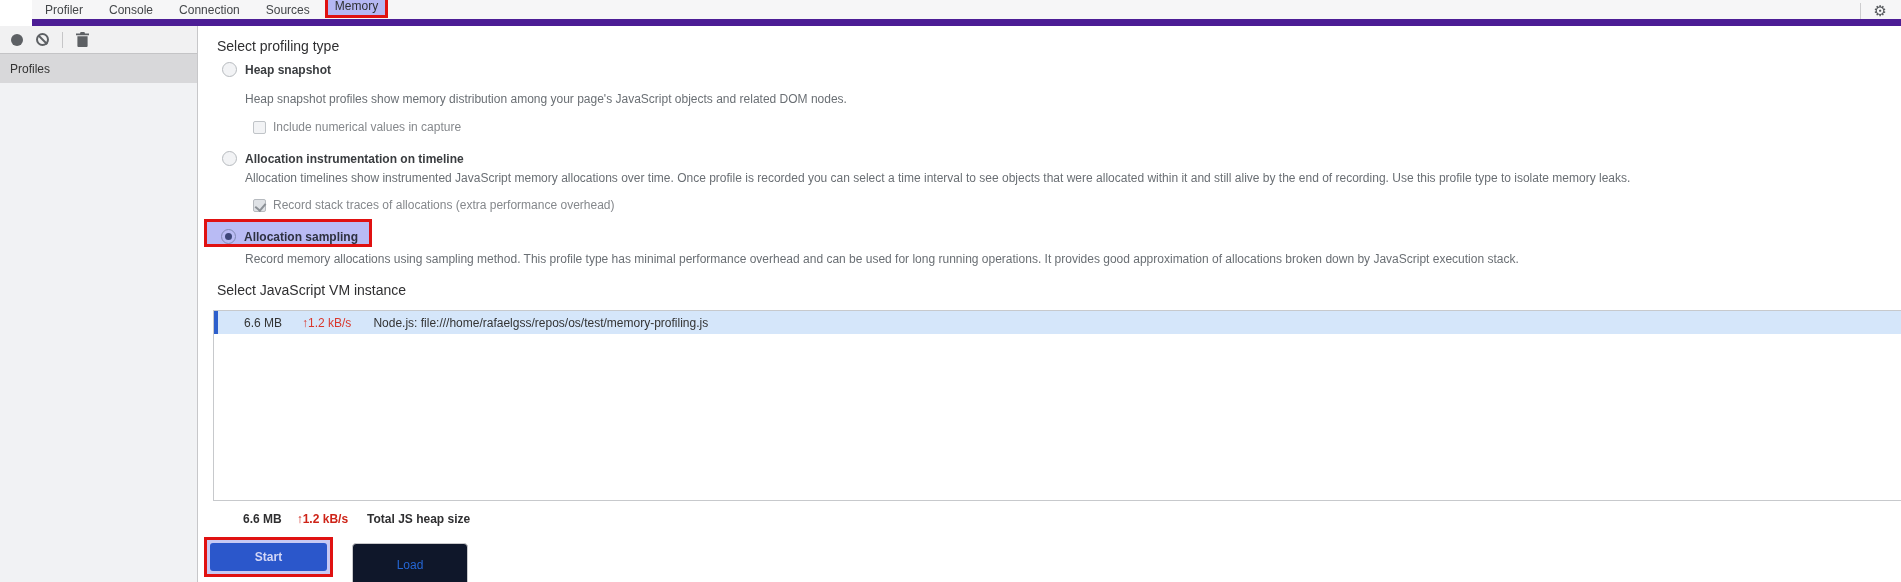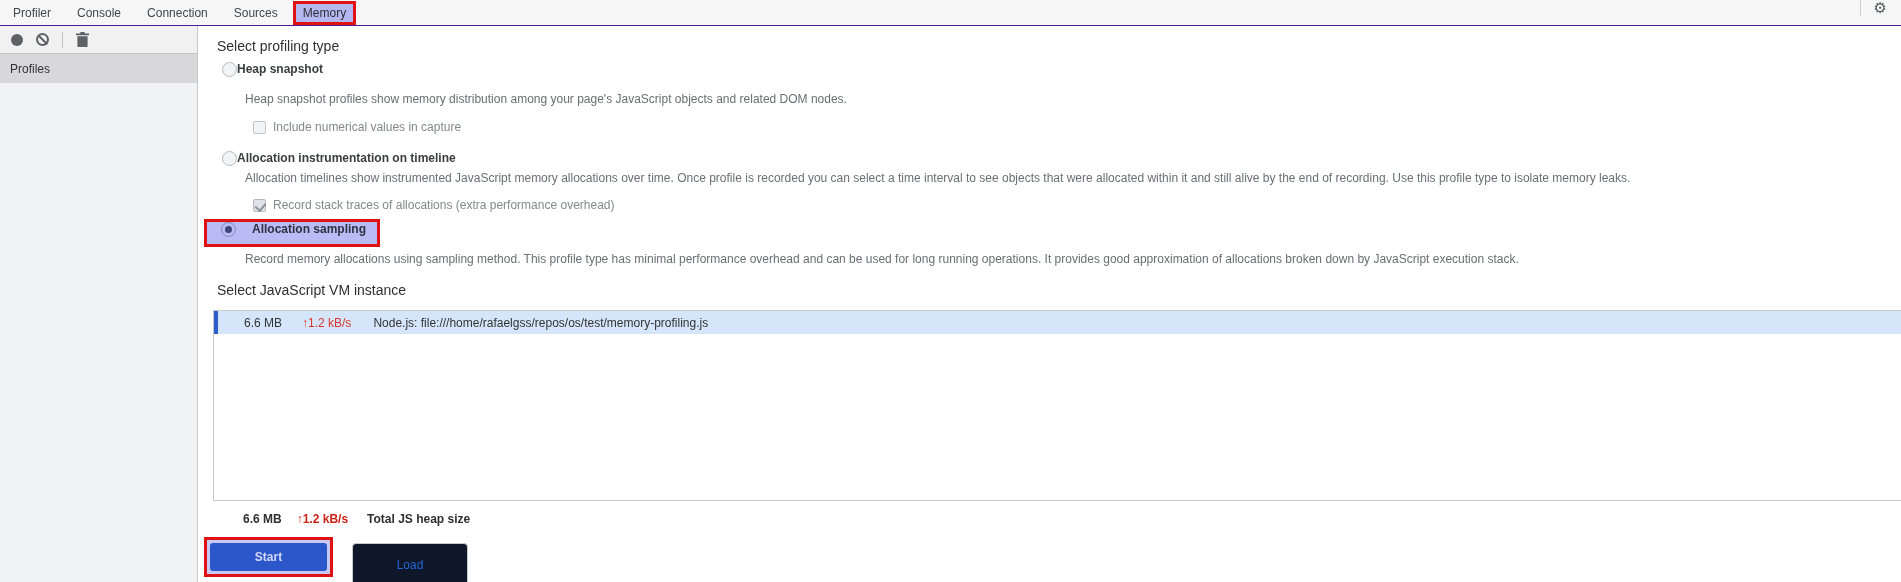--- a/index.html
+++ b/index.html
@@ -2,53 +2,53 @@
 <html><head>
 <meta charset="utf-8">
 <style>
   * { box-sizing: border-box; margin: 0; padding: 0; }
   html,body { width:1901px; height:582px; overflow:hidden; }
   body { font-family:"Liberation Sans","DejaVu Sans",sans-serif; font-size:12px; color:#3a3d40; background:#fff; }
 
   .app { position:relative; width:1901px; height:582px; }
 
   
-  .tabbar { height:26px; background:#f6f6f7; border-bottom:1px solid #4c1d95; display:flex; align-items:flex-start; }
+  .tabbar { height:26px; background:#f6f6f7; border-bottom:7px solid #4c1d95; display:flex; align-items:flex-end;margin-left:32px; }
   .tab { height:100%; display:flex; align-items:center; padding:0 13px; color:#434649; cursor:default; }
   .tab.active { height:24px; margin:1px 2px; padding:0 7px; background:#b5b7f3; border:3px solid #e01111; color:#2e3033; }
   .tabbar-right { margin-left:auto; display:flex; align-items:center; }
   .v-divider { width:1px; height:16px; background:#cdcdcf; margin-right:13px; }
   .gear { font-family:"DejaVu Sans",sans-serif; font-size:15px; color:#55585c; margin-right:14px; line-height:1; }
 
   
   .split { display:flex; height:556px; }
   .sidebar { width:198px; background:#f1f2f4; border-right:1px solid #c7c7c9; flex:none; }
   .side-toolbar { height:28px; background:#f1f1f2; border-bottom:1px solid #c4c4c6; display:flex; align-items:center; padding-left:11px; gap:13px; }
   .record-dot { width:12px; height:12px; border-radius:50%; background:#5d6064; }
   .block { position:relative; width:13px; height:13px; border:2px solid #5d6064; border-radius:50%; }
   .block::after { content:""; position:absolute; left:3.5px; top:-1.5px; width:2px; height:12px; background:#5d6064; transform:rotate(-45deg); }
   .tool-sep { width:1px; height:16px; background:#c6c6c8; }
   .trash svg { display:block; }
   .profiles-row { height:29px; background:#d8d8da; display:flex; align-items:center; padding-left:10px; color:#333; }
 
   .content { position:relative; flex:1; background:#fff; }
 
   .h-section { position:absolute; font-size:14px; color:#2f2f31; }
-  .radio-row { position:absolute; display:flex; }
+  .radio-row { position:absolute; display:flex; align-items:center; gap:8px; }
   .radio { width:15px; height:15px; border-radius:50%; border:1px solid #b7bbbf; background:#f2f3f5; flex:none; }
   .radio.checked { border-color:#8289b4; background:#b9bbf4; position:relative; }
   .radio.checked::after { content:""; position:absolute; left:3px; top:3px; width:7px; height:7px; border-radius:50%; background:#3d4678; }
   .opt-label { font-weight:bold; color:#3a3d40; }
   .desc { position:absolute; color:#6a6f74; white-space:nowrap; }
   .cb-row { position:absolute; display:flex; align-items:center; gap:7px; color:#85888c; }
   .checkbox { width:13px; height:13px; border:1px solid #c0c4c8; border-radius:2px; background:#f2f3f5; flex:none; position:relative; }
   .checkbox.checked { background:#dfe2e6; border-color:#b6babf; }
   .checkbox.checked::after { content:""; position:absolute; left:3px; top:1px; width:5px; height:8px; border:solid #8b9096; border-width:0 2px 2px 0; transform:rotate(40deg); }
 
-  .highlight-box { position:absolute; border:3px solid #e01111; background:#b9bbf4; display:inline-flex; align-items:flex-start; gap:16px; padding:0 11px 0 14px; height:28px; }
+  .highlight-box { position:absolute; border:3px solid #e01111; background:#b9bbf4; display:inline-flex; align-items:flex-end; gap:8px; padding:0 11px 0 14px; height:28px; }
   .highlight-box .opt-label { color:#2e3140; }
 
   .vm-table { position:absolute; left:15px; right:0; top:284px; height:191px; background:#fff; border:1px solid #c7c9cc; border-right:none; }
   .vm-row { height:23px; display:flex; align-items:center; background:#d5e6fa; border-left:4px solid #2d5fcc; white-space:nowrap; }
   .c-size { margin-left:26px; color:#333; }
   .c-rate { margin-left:20px; color:#d9372c; }
   .c-name { margin-left:22px; color:#333; }
 
   .vm-summary { position:absolute; left:45px; top:486px; display:flex; font-weight:bold; white-space:nowrap; }
   .vm-summary .s-size { color:#2f2f31; }

